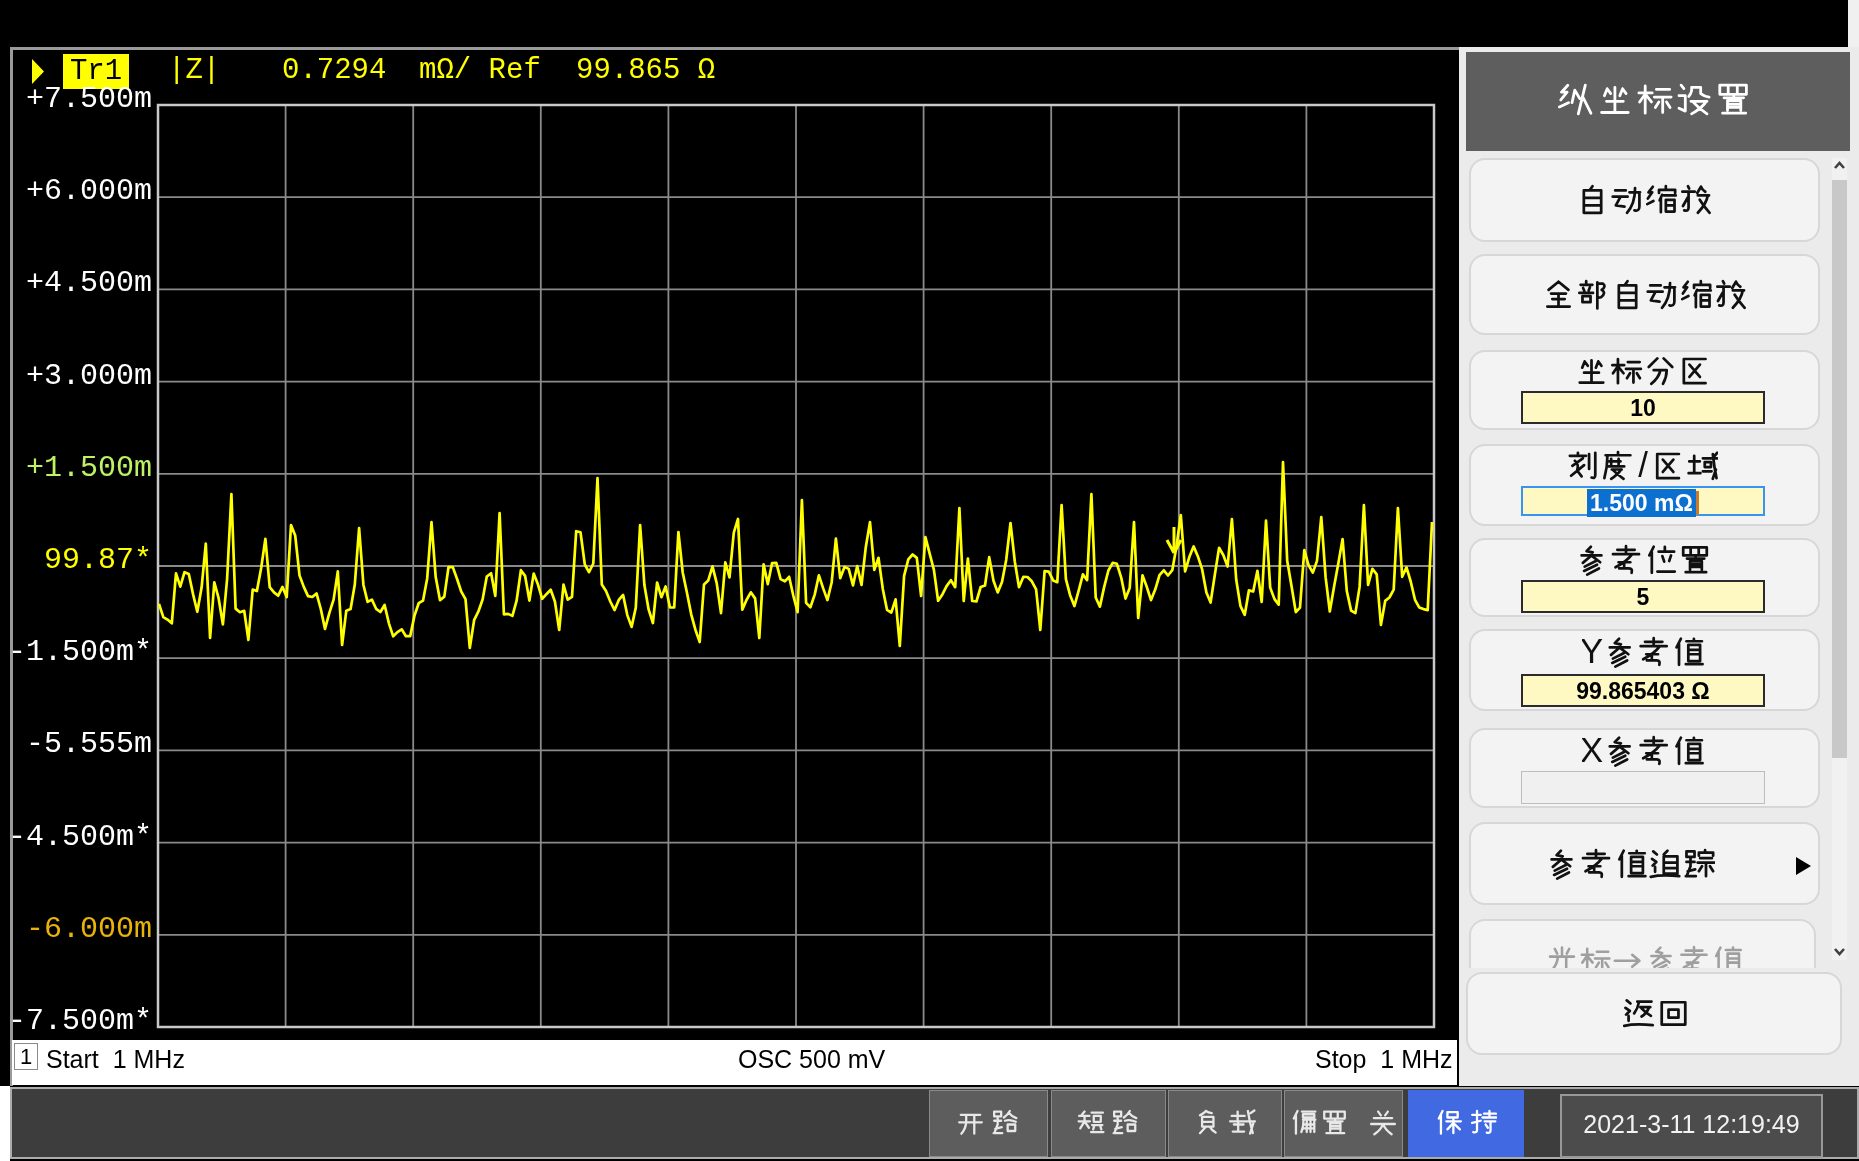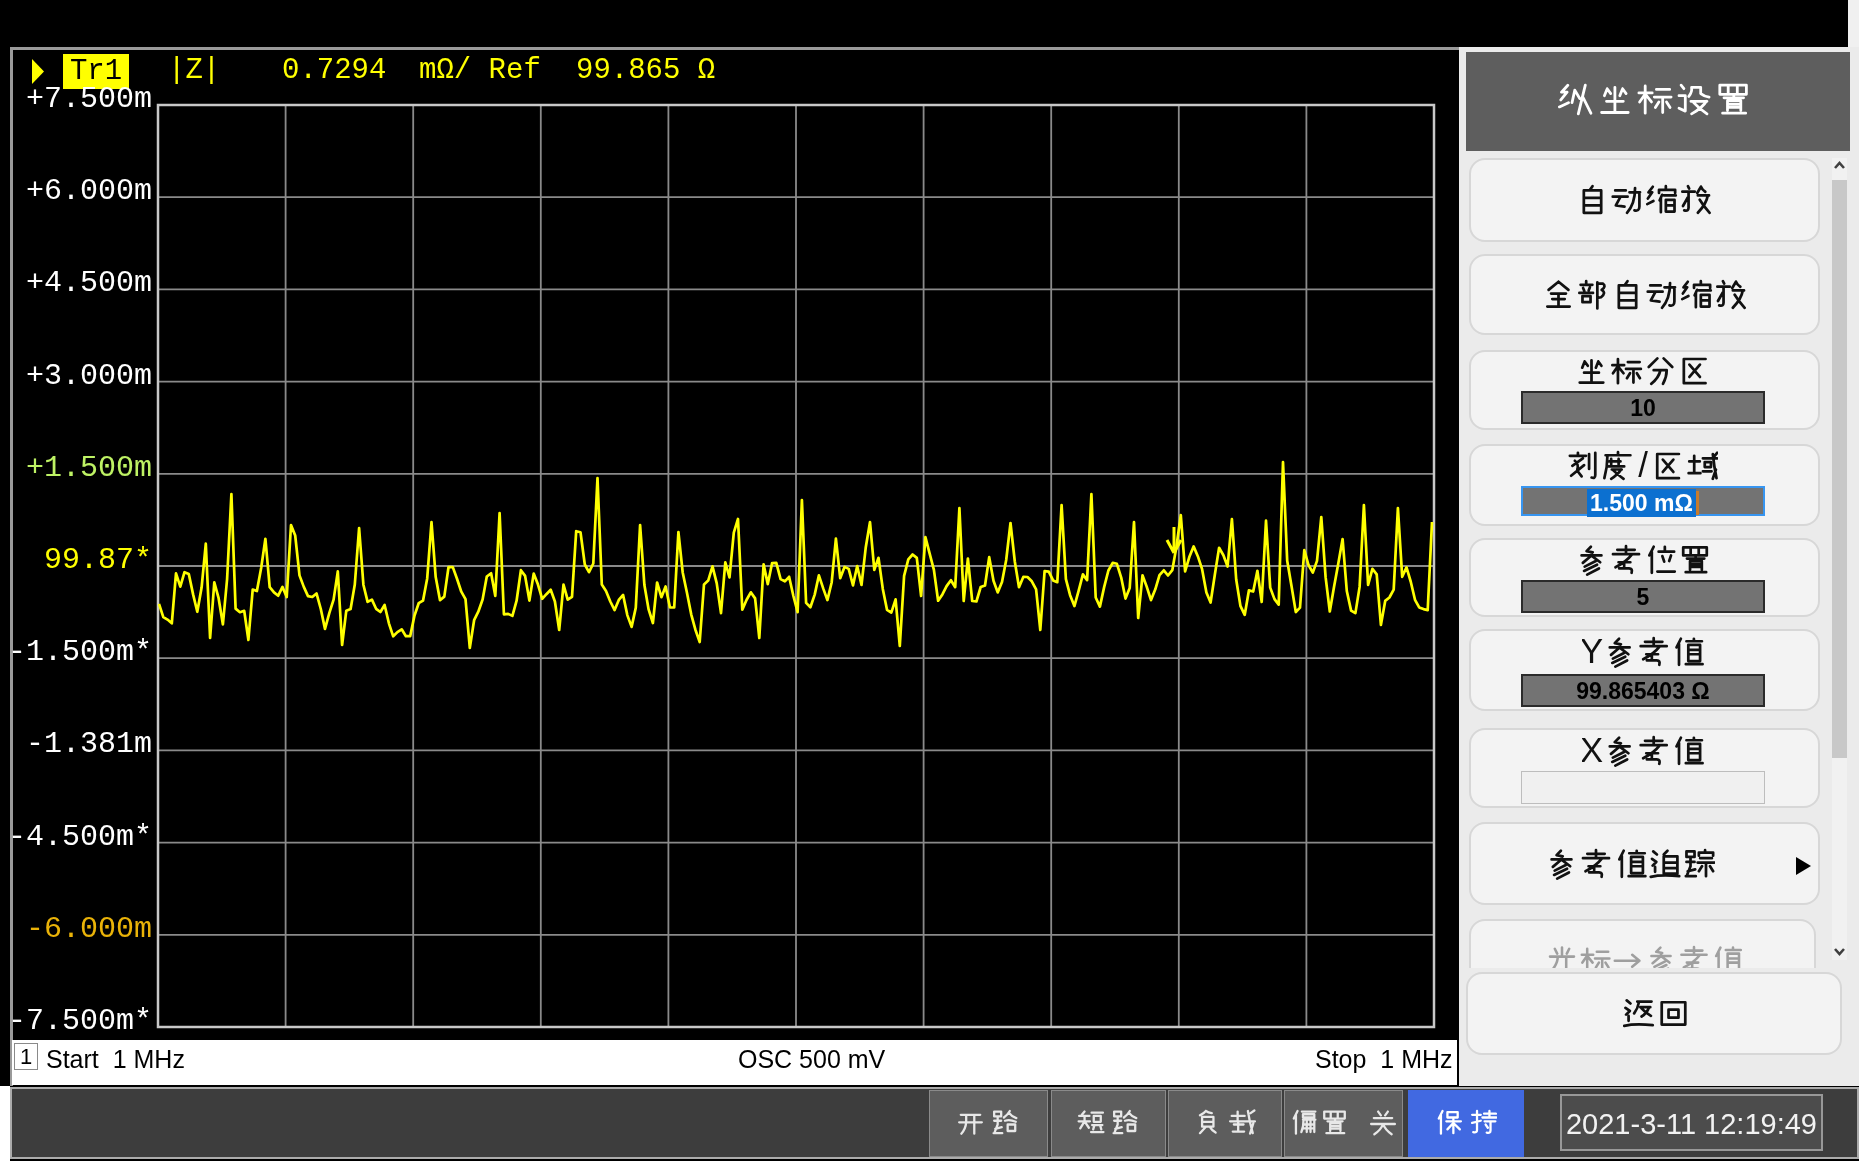--- a/index.html
+++ b/index.html
@@ -17,34 +17,34 @@
 .ax {position:absolute;left:0;width:152px;height:30px;line-height:30px;text-align:right;
   font-family:"Liberation Mono", monospace;font-size:30px;}
 .ann {position:absolute;top:56px;height:30px;line-height:30px;color:#ffff00;
   font-family:"Liberation Mono", monospace;font-size:29px;}
 #tr1box {position:absolute;left:63px;top:54px;width:66px;height:35px;background:#ffff00;
   color:#000;text-align:center;}
 .panelbg {position:absolute;left:1459px;top:47px;width:400px;height:1039px;background:#ebebeb;}
 .phead {position:absolute;left:1466px;top:52px;width:384px;height:99px;background:#5e5e5e;}
 .btn {position:absolute;left:1469px;width:351px;background:#f3f3f3;border:2px solid #d7d7d7;
   border-radius:16px;}
-.inp {position:absolute;left:1521px;width:244px;height:33px;background:#737373;border:2px solid #2b2b2b;
+.inp {position:absolute;left:1521px;width:244px;height:33px;background:#fef9c3;border:2px solid #2b2b2b;
   text-align:center;font-size:23px;font-weight:bold;line-height:30px;color:#000;}
 .inp.dis {background:#f0f0f0;border:1px solid #bdbdbd;}
 .sel {background:#0c70d0;color:#fff;padding:1px 3px;}
 .caret {display:inline-block;width:3px;height:24px;background:#c77b2c;vertical-align:-4px;}
 .tri {position:absolute;width:0;height:0;border-left:15px solid #000;border-top:9px solid transparent;
   border-bottom:9px solid transparent;}
 .sbar {position:absolute;left:1832px;top:158px;width:15px;height:802px;background:#f1f1f1;}
 .sthumb {position:absolute;left:1832px;top:180px;width:15px;height:578px;background:#c8c8c8;}
 #bottombar {position:absolute;left:10px;top:1087px;width:1849px;height:72px;background:#3d3d3d;
   border:2px solid #ababab;}
 .bbtn {position:absolute;top:1090px;height:67px;background:#5d5d5d;border:1px solid #8a8a8a;}
-.dtbox {position:absolute;left:1560px;top:1094px;width:263px;height:57px;background:#4c4c4c;
-  border:2px solid #989898;color:#f2f2f2;font-size:29px;text-align:center;line-height:56px;}
+.dtbox {position:absolute;left:1560px;top:1094px;width:263px;height:64px;background:#4c4c4c;
+  border:2px solid #989898;color:#f2f2f2;font-size:25px;text-align:center;line-height:56px;}
 #blcorner {position:absolute;left:0;top:1086px;width:10px;height:75px;background:#fff;}
 </style></head>
 <body>
 <div id="root">
 <div id="rightstrip"></div>
 <div id="display"></div>
 <svg style="position:absolute;left:0;top:0" width="1470" height="1040" viewBox="0 0 1470 1040">
       <g stroke="#8a8a8a" stroke-width="1.8">
         <line x1="285.6" y1="105" x2="285.6" y2="1027"></line>
         <line x1="158" y1="197.2" x2="1434" y2="197.2"></line>
@@ -77,21 +77,21 @@
 <div class="ann" style="left:282px;">0.7294</div>
 <div class="ann" style="left:419px;">mΩ/ Ref</div>
 <div class="ann" style="left:576px;">99.865 Ω</div>
 <div class="ax" style="top:84px;color:#ffffff">+7.500m</div>
     <div class="ax" style="top:176px;color:#ffffff">+6.000m</div>
     <div class="ax" style="top:268px;color:#ffffff">+4.500m</div>
     <div class="ax" style="top:361px;color:#ffffff">+3.000m</div>
     <div class="ax" style="top:453px;color:#bef264">+1.500m</div>
     <div class="ax" style="top:545px;color:#ffff00">99.87*</div>
     <div class="ax" style="top:637px;color:#ffffff">-1.500m*</div>
-    <div class="ax" style="top:729px;color:#ffffff">-1.381m</div>
+    <div class="ax" style="top:729px;color:#ffffff">-5.555m</div>
     <div class="ax" style="top:822px;color:#ffffff">-4.500m*</div>
     <div class="ax" style="top:914px;color:#eab308">-6.000m</div>
     <div class="ax" style="top:1006px;color:#ffffff">-7.500m*</div>
 <div id="whitestrip">
   <div style="position:absolute;left:2px;top:3px;width:24px;height:27px;border:1px solid #8a8a8a;
     text-align:center;font-size:22px;line-height:26px;">1</div>
   <div style="position:absolute;left:34px;top:5px;">Start&nbsp; 1 MHz</div>
   <div style="position:absolute;left:726px;top:5px;">OSC 500 mV</div>
   <div style="position:absolute;left:1303px;top:5px;">Stop&nbsp; 1 MHz</div>
 </div>

